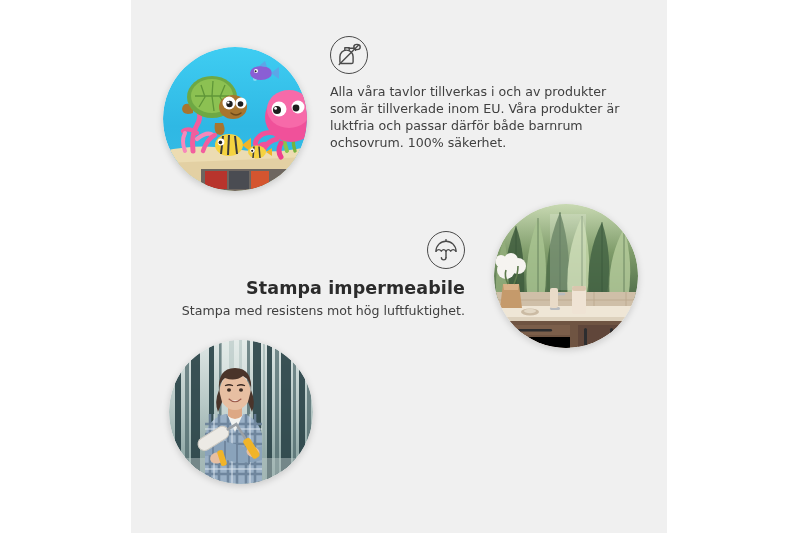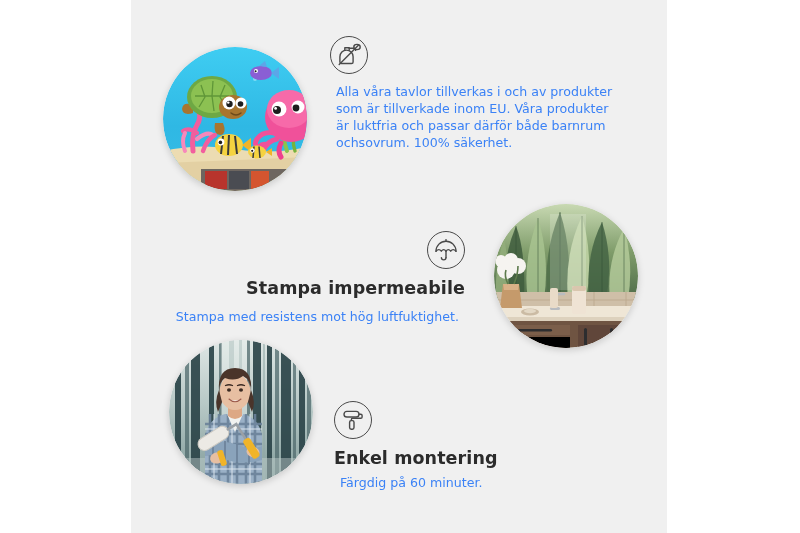--- a/index.html
+++ b/index.html
@@ -52,22 +52,22 @@
     font-size: 17.5px;
     font-weight: bold;
     color: #2b2b2b;
     letter-spacing: .1px;
     margin: 0;
     white-space: nowrap;
   }
   .feature-body {
     font-size: 12.6px;
     line-height: 17px;
-    color: #3b82f6;
-    margin: 6px;
+    color: #404040;
+    margin: 0;
   }
 
   
   #feature-scent {
     left: 330px;
     top: 36px;
     width: 300px;
     text-align: left;
   }
   #feature-scent .feature-icon { margin-bottom: 9px; }
@@ -457,28 +457,14 @@
 
         <path d="M12 19.6 a2.3 2.3 0 0 1 -4.6 0"></path>
 
         <path d="M12 3.2 V1.6"></path>
       </svg>
     </div>
     <h3 class="feature-title">Stampa impermeabile</h3>
     <p class="feature-body">Stampa med resistens mot hög luftfuktighet.</p>
   </div>
 
-  <div class="feature" id="feature-mount">
-    <div class="feature-icon">
-      <svg width="24" height="24" viewBox="0 0 24 24" fill="none" stroke="#4a4a4a" stroke-width="1.4" stroke-linecap="round" stroke-linejoin="round">
-
-        <rect x="3" y="3.4" width="15" height="5.6" rx="2.8"></rect>
-
-        <path d="M18 6.2 h1.8 a1.3 1.3 0 0 1 1.3 1.3 v1.4 a1.3 1.3 0 0 1 -1.3 1.3 h-8.3 a1.1 1.1 0 0 0 -1.1 1.1 v1.1"></path>
-
-        <rect x="8.6" y="12.6" width="4.4" height="8.6" rx="1.6"></rect>
-      </svg>
-    </div>
-    <h3 class="feature-title">Enkel montering</h3>
-    <p class="feature-body">Färgdig på 60 minuter.</p>
-  </div>
 
 </div>
 
 </body></html>

